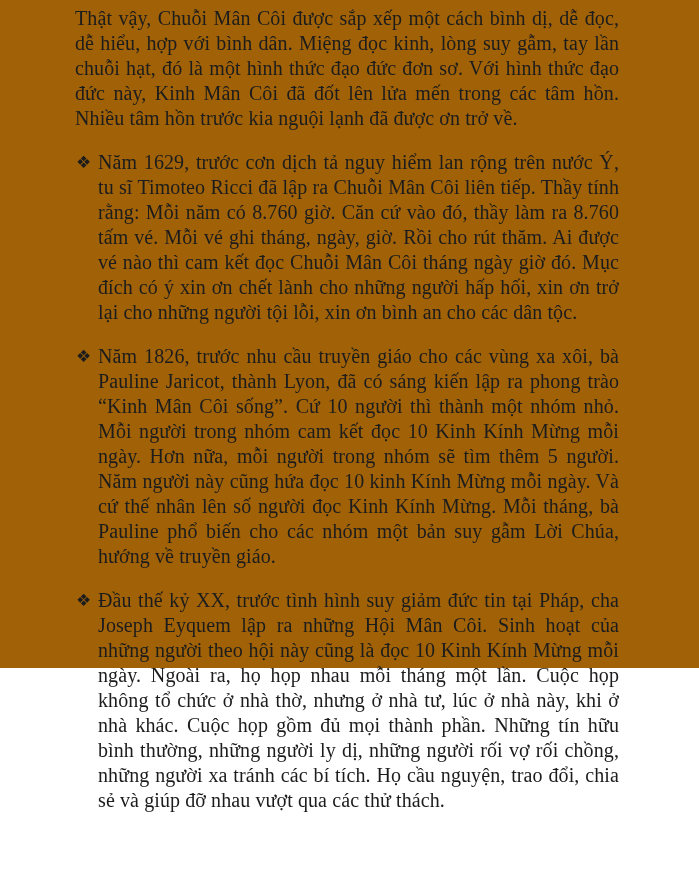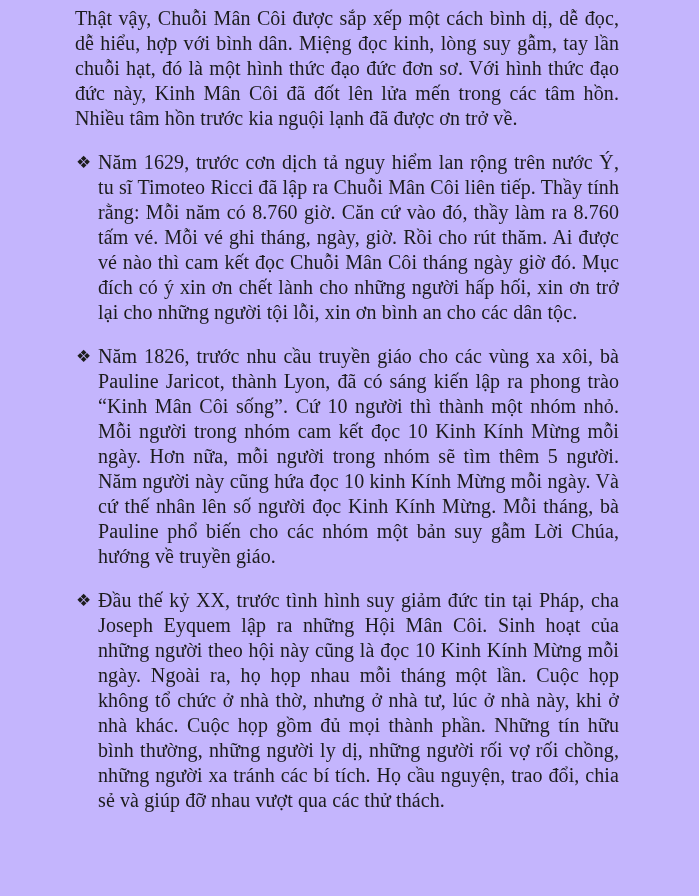--- a/index.html
+++ b/index.html
@@ -9,23 +9,23 @@
   }
   body {
     width: 699px;
     height: 896px;
     overflow: hidden;
     font-family: "Liberation Serif", "DejaVu Serif", serif;
   }
   .page {
     box-sizing: border-box;
     width: 699px;
-    height: 896px;
+    height: 668px;
     padding: 6px 80px 0 75px;
-    background: #c4b5fd;
+    background: #a16207;
     color: #1c1c1c;
   }
   .para {
     margin: 0;
     font-size: 20px;
     line-height: 25px;
     text-align: justify;
     text-justify: inter-word;
     color: #1c1c1c;
     letter-spacing: 0.1px;

